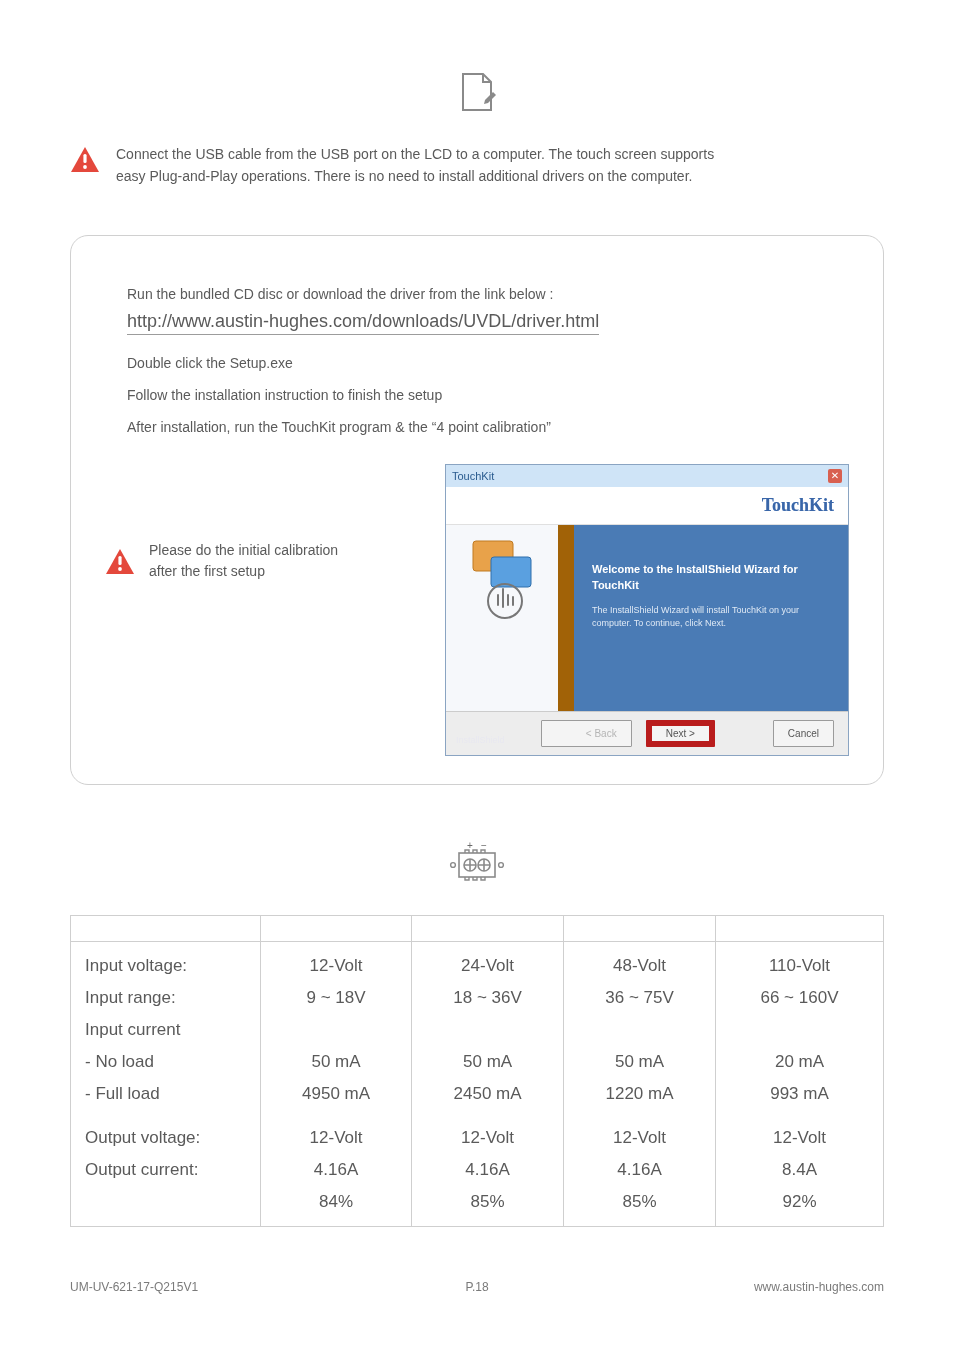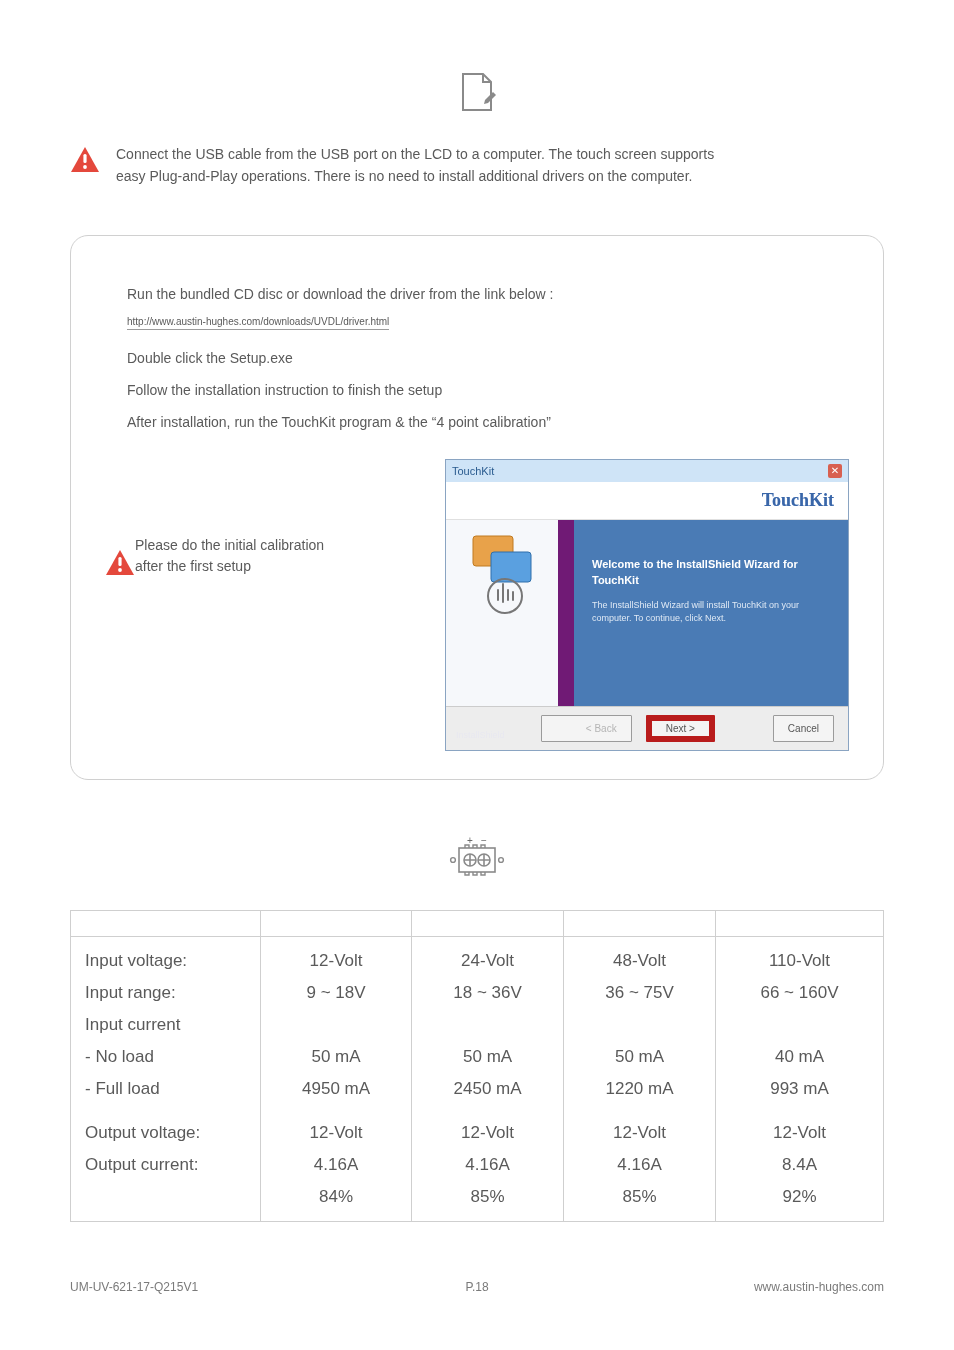--- a/index.html
+++ b/index.html
@@ -44,52 +44,53 @@
     margin-bottom: 56px;
   }
   .panel-inner { padding-left: 22px; }
   .step-line {
     font-size: 14px;
     color: #5a5a5a;
     line-height: 1.45;
     margin-bottom: 6px;
   }
   .url-line {
-    font-size: 10px;
+    font-size: 18px;
     color: #5a5a5a;
     border-bottom: 1px solid #9c9c9c;
     display: inline-block;
     padding-bottom: 2px;
     margin-bottom: 10px;
   }
   .panel-row2 {
     display: flex;
     align-items: flex-start;
     gap: 20px;
     margin-top: 26px;
   }
   .calib-left {
     display: flex;
-    align-items: flex-end;
+    align-items: center;
+    gap: 14px;
     width: 320px;
     flex: 0 0 auto;
     margin-top: 76px;
   }
   .calib-text {
     font-size: 14px;
     color: #5a5a5a;
     line-height: 1.5;
   }
 
   
   .touchkit {
     width: 420px;
     border: 1px solid #8aa4c2;
     font-size: 10px;
-    background: #701a75;
+    background: #a16207;
     position: relative;
   }
   .tk-title {
     background: #cfe4f7;
     color: #2a5b8f;
     padding: 4px 6px;
     display:flex;justify-content:space-between;align-items:center;
     font-size:11px;
   }
   .tk-close {
@@ -283,21 +284,21 @@
       <td></td>
           <td></td>
           <td></td>
           <td></td>
     </tr>
     <tr class="datagroup">
       <td class="labelcol">- No load</td>
       <td>50 mA</td>
       <td>50 mA</td>
       <td>50 mA</td>
-      <td>40 mA</td>
+      <td>20 mA</td>
     </tr>
     <tr class="datagroup">
       <td class="labelcol" style="padding-bottom:18px">- Full load</td>
       <td style="padding-bottom:18px">4950 mA</td>
       <td style="padding-bottom:18px">2450 mA</td>
       <td style="padding-bottom:18px">1220 mA</td>
       <td style="padding-bottom:18px">993 mA</td>
     </tr>
     <tr class="datagroup">
       <td class="labelcol">Output voltage:</td>

